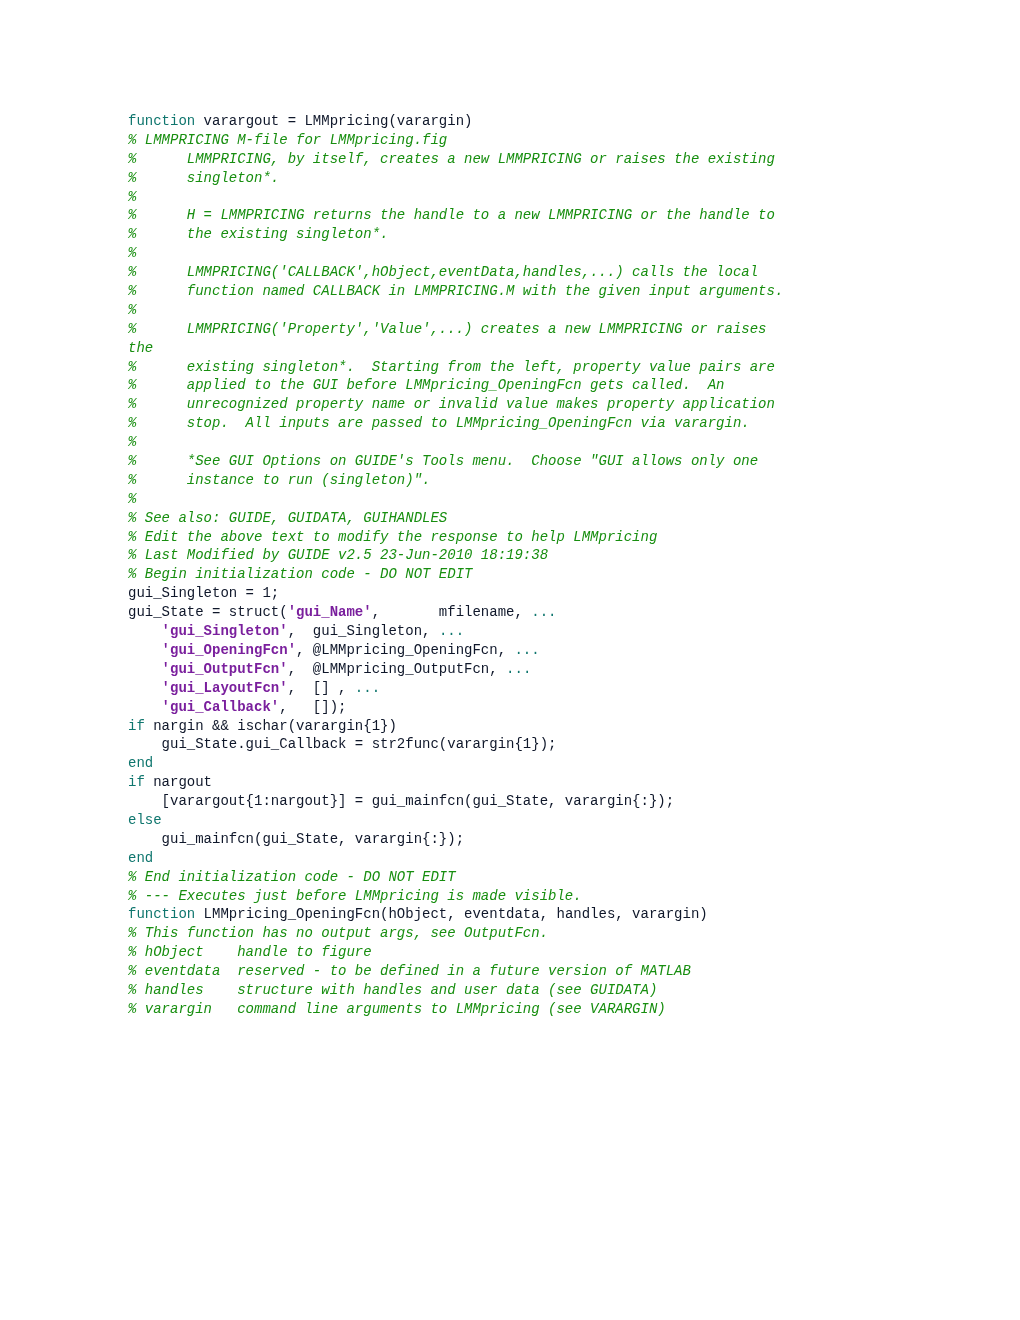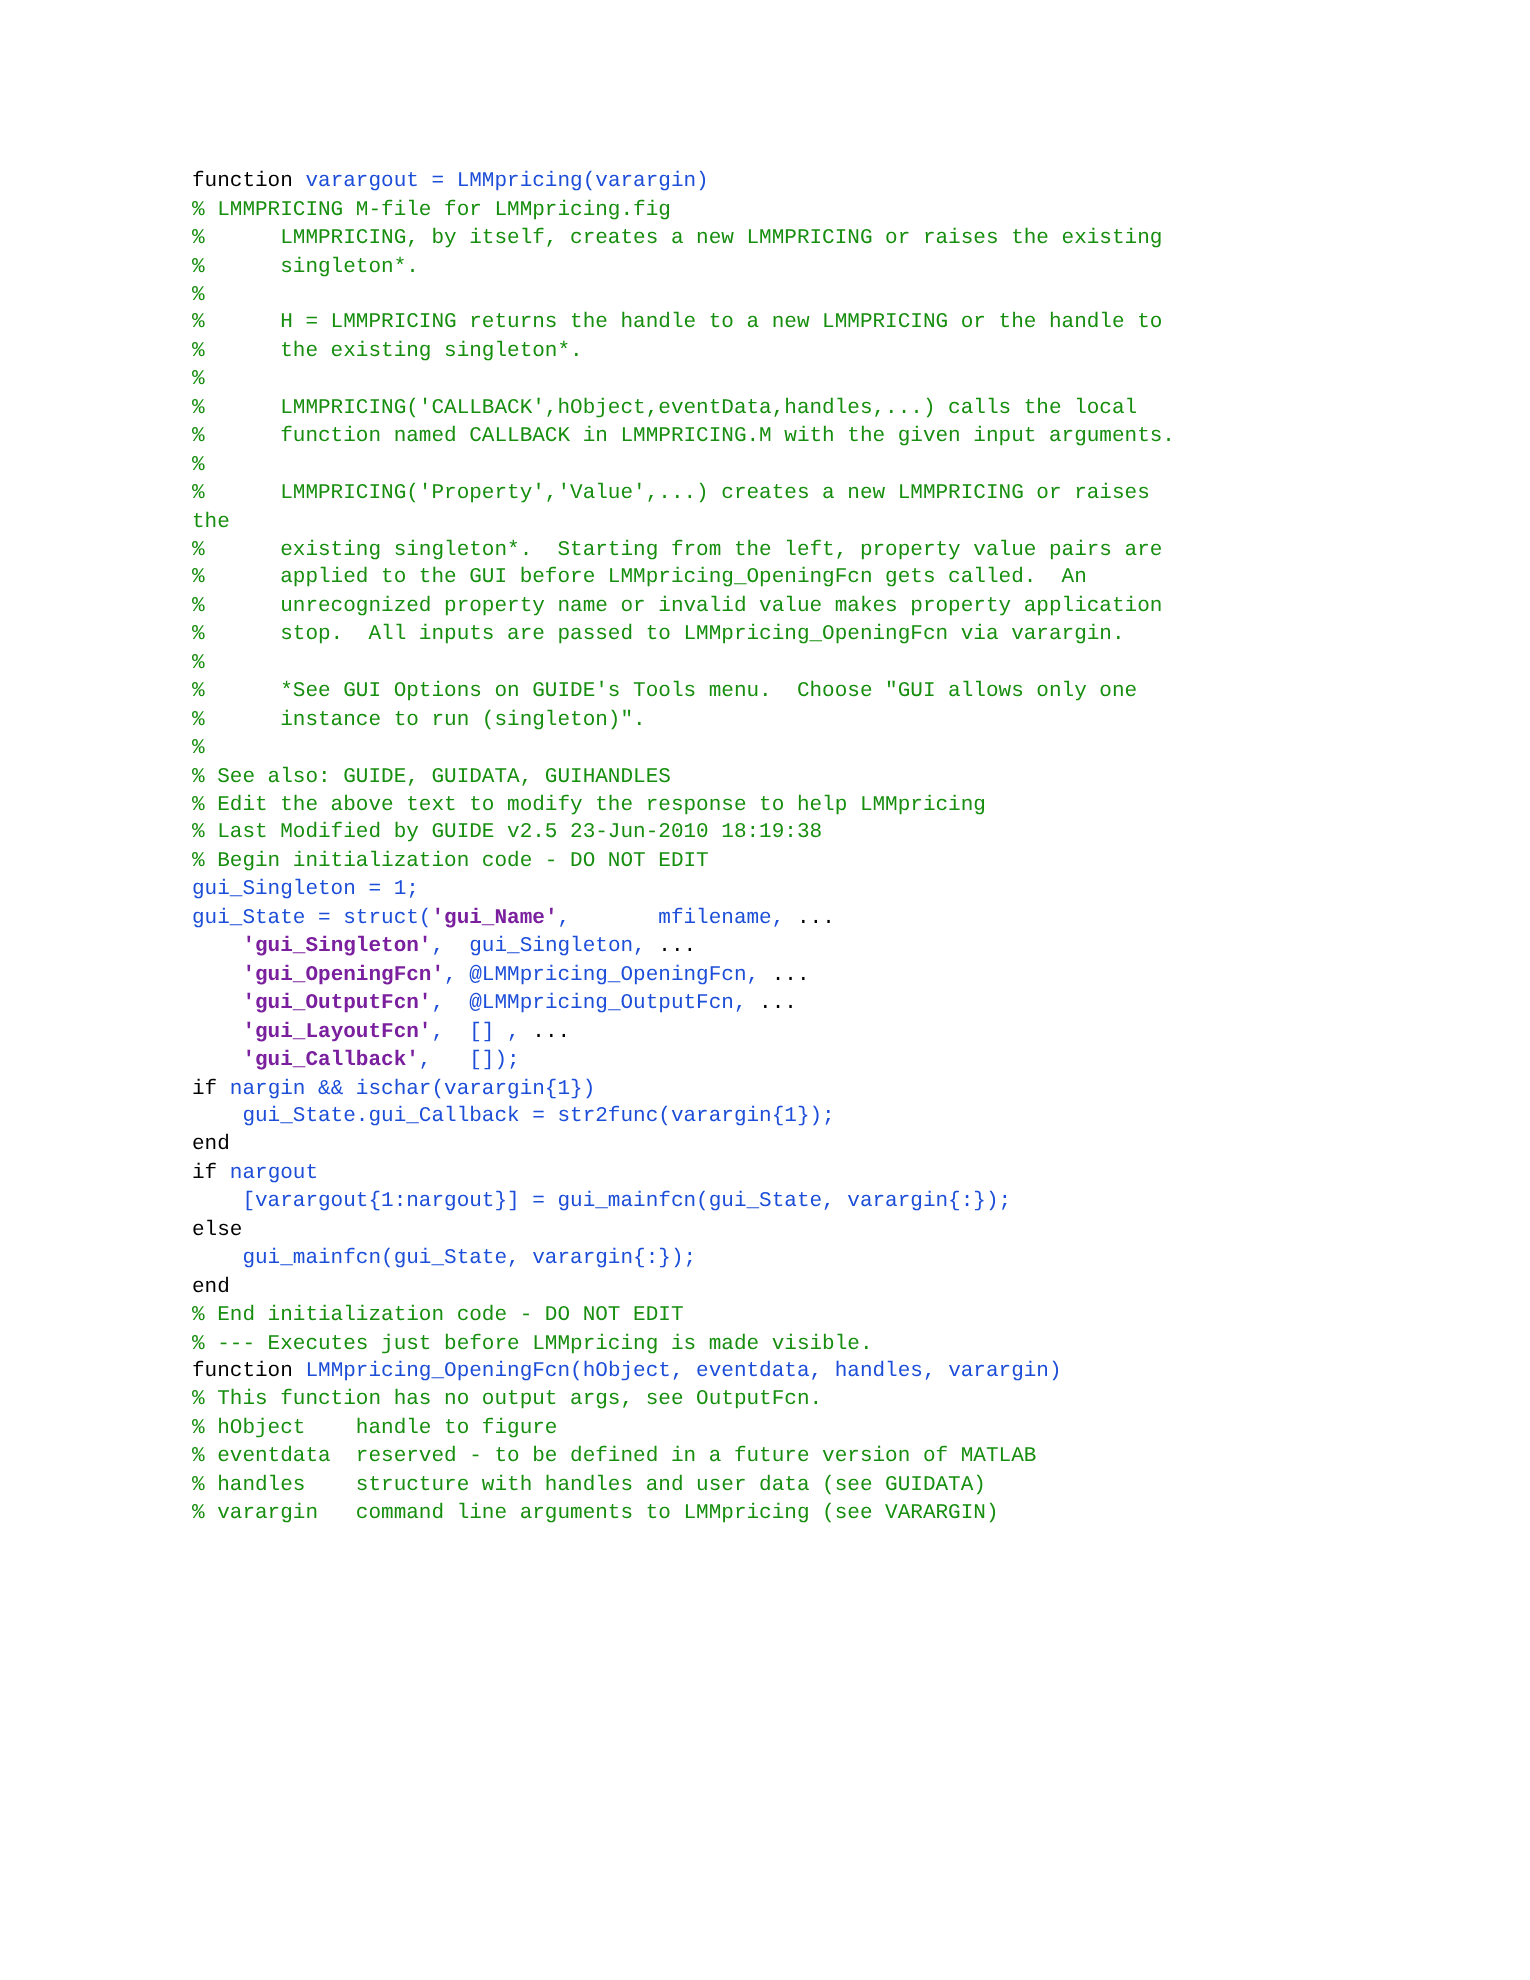--- a/index.html
+++ b/index.html
@@ -12,21 +12,21 @@
   }
   .page {
     width: 1020px;
     height: 1320px;
     box-sizing: border-box;
     padding: 112px 120px 100px 128px;
     white-space: pre;
     color: #000;
   }
   .line { display: block; }
-  .kw { color: #000000; }          
-  .com { color: #178e0f; }         
+  .kw { color: #0f766e; }          
+  .com { color: #178e0f; font-style: italic; }         
   .str { color: #7a1f9d; font-weight: bold; }         
-  .blk { color: #1d4ed8; text-align: right; }            
+  .blk { color: #0f172a; text-align: right; }            
 </style>
 </head>
 <body>
 
 <div class="page" id="code-container"><span class="line"><span class="kw">function</span><span class="blk"> varargout = LMMpricing(varargin)</span></span><span class="line"><span class="com">% LMMPRICING M-file for LMMpricing.fig</span></span><span class="line"><span class="com">%      LMMPRICING, by itself, creates a new LMMPRICING or raises the existing</span></span><span class="line"><span class="com">%      singleton*.</span></span><span class="line"><span class="com">%</span></span><span class="line"><span class="com">%      H = LMMPRICING returns the handle to a new LMMPRICING or the handle to</span></span><span class="line"><span class="com">%      the existing singleton*.</span></span><span class="line"><span class="com">%</span></span><span class="line"><span class="com">%      LMMPRICING('CALLBACK',hObject,eventData,handles,...) calls the local</span></span><span class="line"><span class="com">%      function named CALLBACK in LMMPRICING.M with the given input arguments.</span></span><span class="line"><span class="com">%</span></span><span class="line"><span class="com">%      LMMPRICING('Property','Value',...) creates a new LMMPRICING or raises</span></span><span class="line"><span class="com">the</span></span><span class="line"><span class="com">%      existing singleton*.  Starting from the left, property value pairs are</span></span><span class="line"><span class="com">%      applied to the GUI before LMMpricing_OpeningFcn gets called.  An</span></span><span class="line"><span class="com">%      unrecognized property name or invalid value makes property application</span></span><span class="line"><span class="com">%      stop.  All inputs are passed to LMMpricing_OpeningFcn via varargin.</span></span><span class="line"><span class="com">%</span></span><span class="line"><span class="com">%      *See GUI Options on GUIDE's Tools menu.  Choose "GUI allows only one</span></span><span class="line"><span class="com">%      instance to run (singleton)".</span></span><span class="line"><span class="com">%</span></span><span class="line"><span class="com">% See also: GUIDE, GUIDATA, GUIHANDLES</span></span><span class="line"><span class="blk"></span></span><span class="line"><span class="com">% Edit the above text to modify the response to help LMMpricing</span></span><span class="line"><span class="blk"></span></span><span class="line"><span class="com">% Last Modified by GUIDE v2.5 23-Jun-2010 18:19:38</span></span><span class="line"><span class="blk"></span></span><span class="line"><span class="com">% Begin initialization code - DO NOT EDIT</span></span><span class="line"><span class="blk">gui_Singleton = 1;</span></span><span class="line"><span class="blk">gui_State = struct(</span><span class="str">'gui_Name'</span><span class="blk">,       mfilename, </span><span class="kw">...</span></span><span class="line"><span class="blk">    </span><span class="str">'gui_Singleton'</span><span class="blk">,  gui_Singleton, </span><span class="kw">...</span></span><span class="line"><span class="blk">    </span><span class="str">'gui_OpeningFcn'</span><span class="blk">, @LMMpricing_OpeningFcn, </span><span class="kw">...</span></span><span class="line"><span class="blk">    </span><span class="str">'gui_OutputFcn'</span><span class="blk">,  @LMMpricing_OutputFcn, </span><span class="kw">...</span></span><span class="line"><span class="blk">    </span><span class="str">'gui_LayoutFcn'</span><span class="blk">,  [] , </span><span class="kw">...</span></span><span class="line"><span class="blk">    </span><span class="str">'gui_Callback'</span><span class="blk">,   []);</span></span><span class="line"><span class="kw">if</span><span class="blk"> nargin &amp;&amp; ischar(varargin{1})</span></span><span class="line"><span class="blk">    gui_State.gui_Callback = str2func(varargin{1});</span></span><span class="line"><span class="kw">end</span></span><span class="line"><span class="blk"></span></span><span class="line"><span class="kw">if</span><span class="blk"> nargout</span></span><span class="line"><span class="blk">    [varargout{1:nargout}] = gui_mainfcn(gui_State, varargin{:});</span></span><span class="line"><span class="kw">else</span></span><span class="line"><span class="blk">    gui_mainfcn(gui_State, varargin{:});</span></span><span class="line"><span class="kw">end</span></span><span class="line"><span class="com">% End initialization code - DO NOT EDIT</span></span><span class="line"><span class="blk"></span></span><span class="line"><span class="blk"></span></span><span class="line"><span class="com">% --- Executes just before LMMpricing is made visible.</span></span><span class="line"><span class="kw">function</span><span class="blk"> LMMpricing_OpeningFcn(hObject, eventdata, handles, varargin)</span></span><span class="line"><span class="com">% This function has no output args, see OutputFcn.</span></span><span class="line"><span class="com">% hObject    handle to figure</span></span><span class="line"><span class="com">% eventdata  reserved - to be defined in a future version of MATLAB</span></span><span class="line"><span class="com">% handles    structure with handles and user data (see GUIDATA)</span></span><span class="line"><span class="com">% varargin   command line arguments to LMMpricing (see VARARGIN)</span></span></div>
 
 </body></html>

